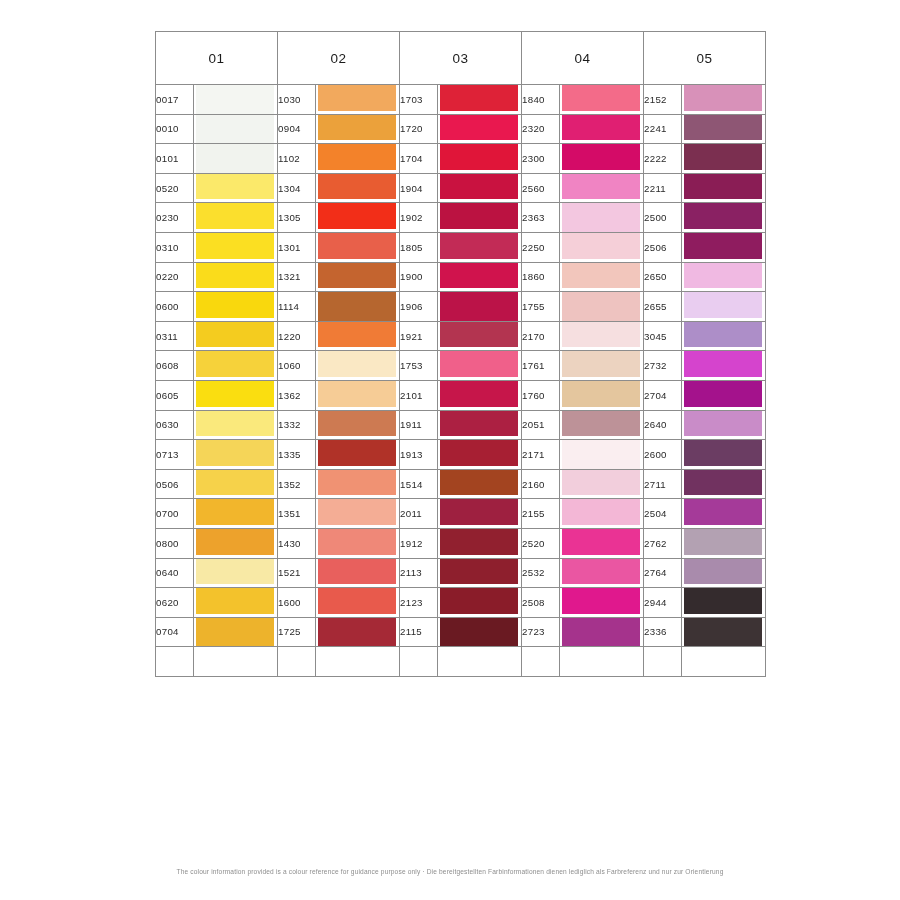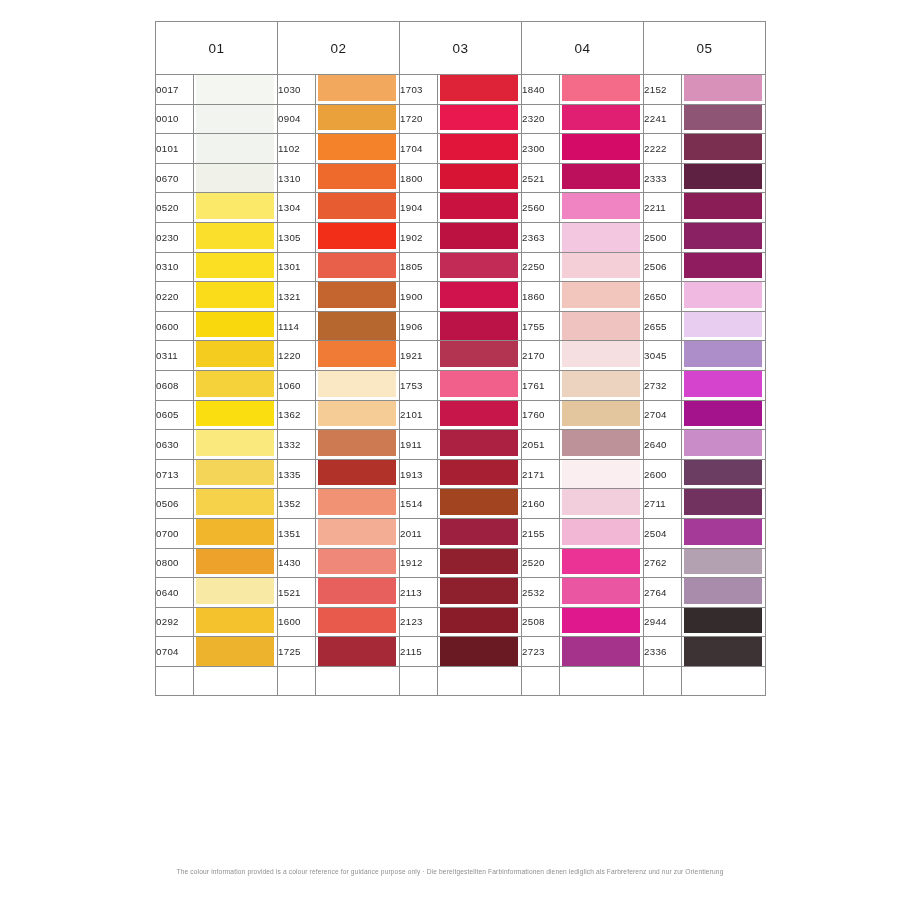--- a/index.html
+++ b/index.html
@@ -16,21 +16,21 @@
     position: relative;
     width: 900px;
     height: 900px;
     background: #ffffff;
   }
 
   
   #chart-table {
     position: absolute;
     left: 155px;
-    top: 21px;
+    top: 31px;
     width: 512px;
     border-collapse: collapse;
     table-layout: fixed;
   }
 
   #chart-table td, #chart-table th {
     padding: 0;
     margin: 0;
     border: 1px solid #8c8c8c;
     vertical-align: middle;
@@ -195,42 +195,20 @@
           <td class="code-cell">2300</td>
           <td class="swatch-cell">
             <div class="swatch gap-below" style="background: rgb(212, 11, 103);"></div>
           </td>
           <td class="code-cell">2222</td>
           <td class="swatch-cell">
             <div class="swatch gap-below" style="background: rgb(123, 47, 80);"></div>
           </td>
         </tr>
         <tr>
-          <td class="code-cell">0670</td>
-          <td class="swatch-cell">
-            <div class="swatch" style="background: rgb(240, 242, 234);"></div>
-          </td>
-          <td class="code-cell">1310</td>
-          <td class="swatch-cell">
-            <div class="swatch gap-below" style="background: rgb(238, 106, 44);"></div>
-          </td>
-          <td class="code-cell">1800</td>
-          <td class="swatch-cell">
-            <div class="swatch gap-below" style="background: rgb(216, 20, 53);"></div>
-          </td>
-          <td class="code-cell">2521</td>
-          <td class="swatch-cell">
-            <div class="swatch gap-below" style="background: rgb(188, 15, 92);"></div>
-          </td>
-          <td class="code-cell">2333</td>
-          <td class="swatch-cell">
-            <div class="swatch gap-below" style="background: rgb(94, 33, 66);"></div>
-          </td>
-        </tr>
-        <tr>
           <td class="code-cell">0520</td>
           <td class="swatch-cell">
             <div class="swatch gap-below" style="background: rgb(251, 233, 106);"></div>
           </td>
           <td class="code-cell">1304</td>
           <td class="swatch-cell">
             <div class="swatch gap-below" style="background: rgb(232, 92, 49);"></div>
           </td>
           <td class="code-cell">1904</td>
           <td class="swatch-cell">
@@ -525,21 +503,21 @@
           <td class="code-cell">2532</td>
           <td class="swatch-cell">
             <div class="swatch gap-below" style="background: rgb(234, 86, 162);"></div>
           </td>
           <td class="code-cell">2764</td>
           <td class="swatch-cell">
             <div class="swatch gap-below" style="background: rgb(169, 139, 172);"></div>
           </td>
         </tr>
         <tr>
-          <td class="code-cell">0292</td>
+          <td class="code-cell">0620</td>
           <td class="swatch-cell">
             <div class="swatch gap-below" style="background: rgb(243, 194, 44);"></div>
           </td>
           <td class="code-cell">1600</td>
           <td class="swatch-cell">
             <div class="swatch gap-below" style="background: rgb(232, 90, 76);"></div>
           </td>
           <td class="code-cell">2123</td>
           <td class="swatch-cell">
             <div class="swatch gap-below" style="background: rgb(138, 28, 41);"></div>

